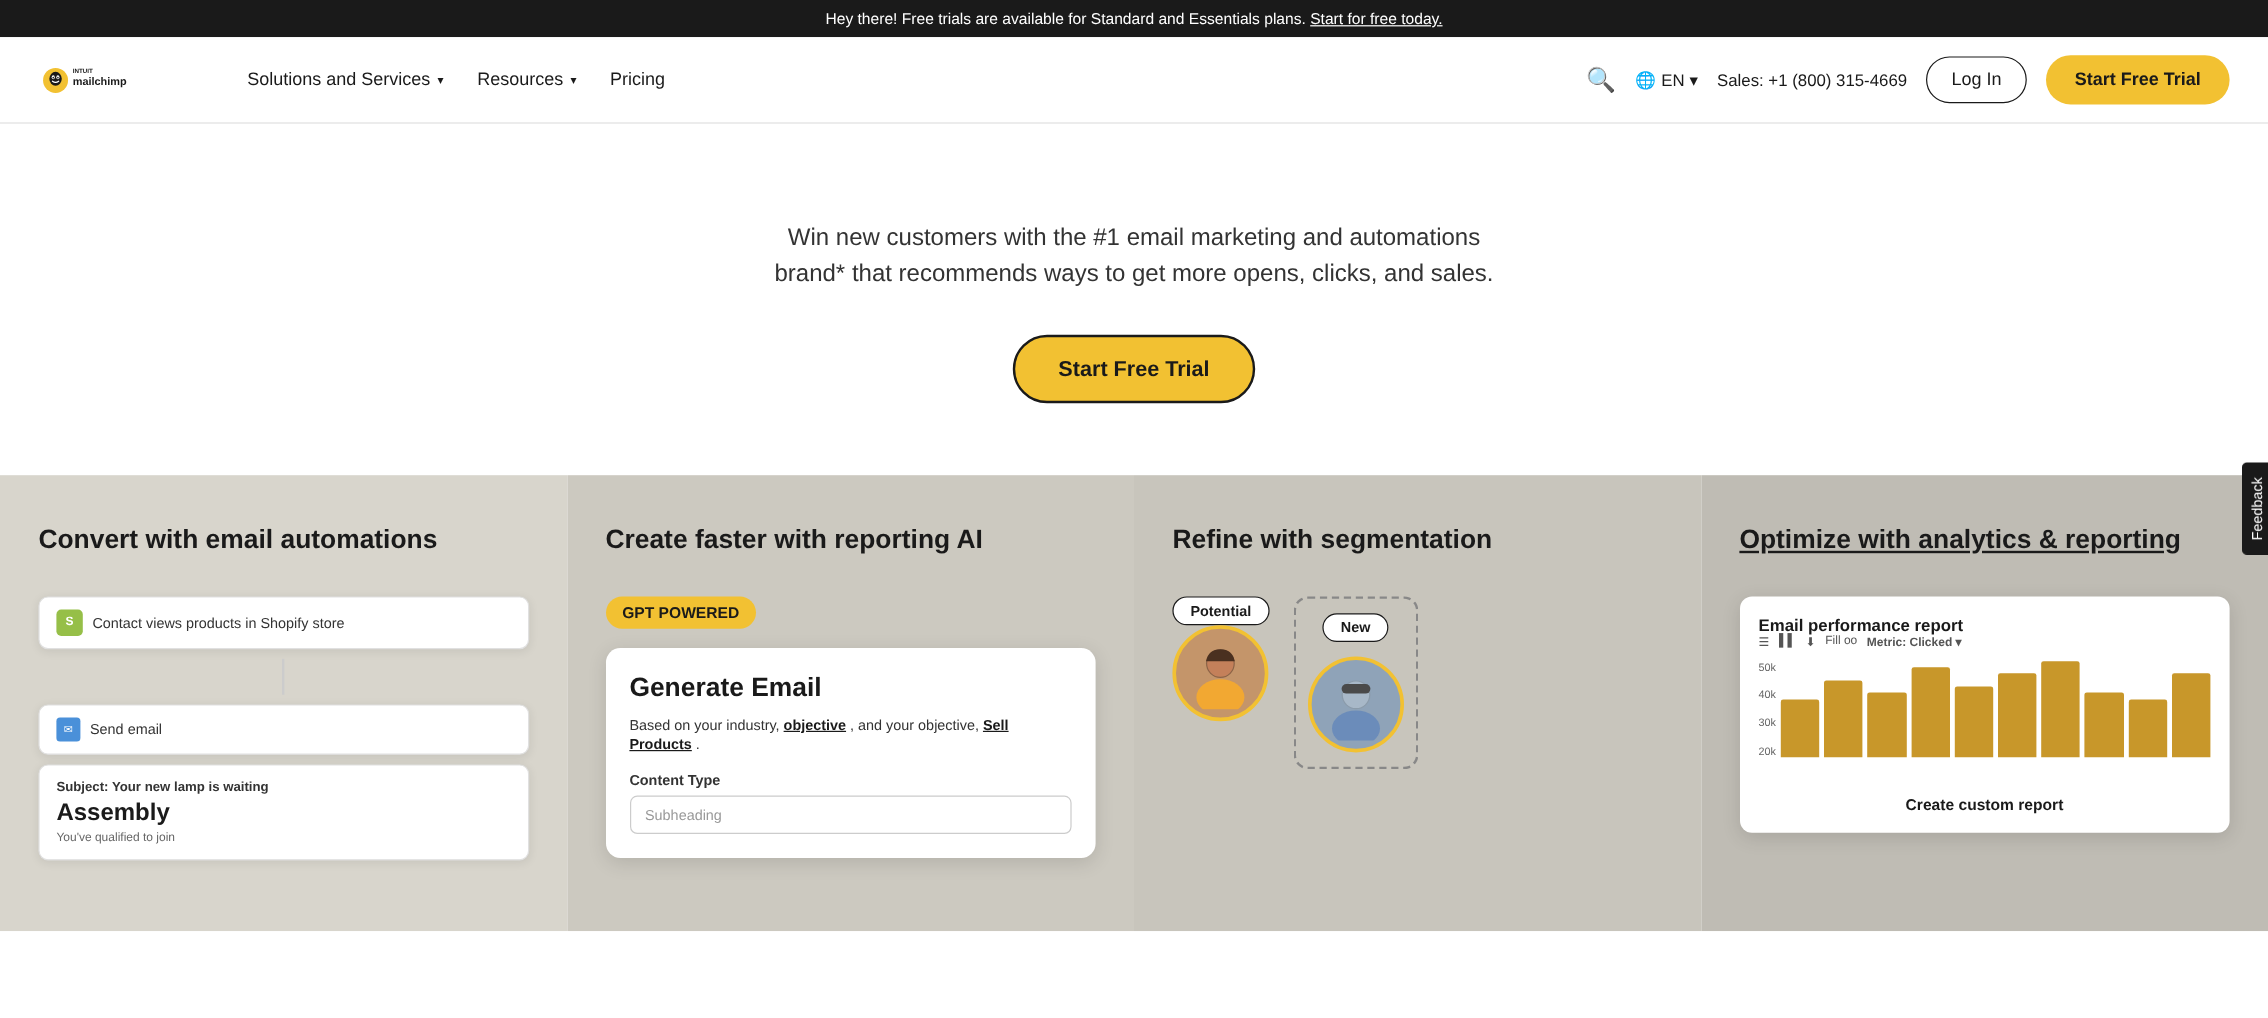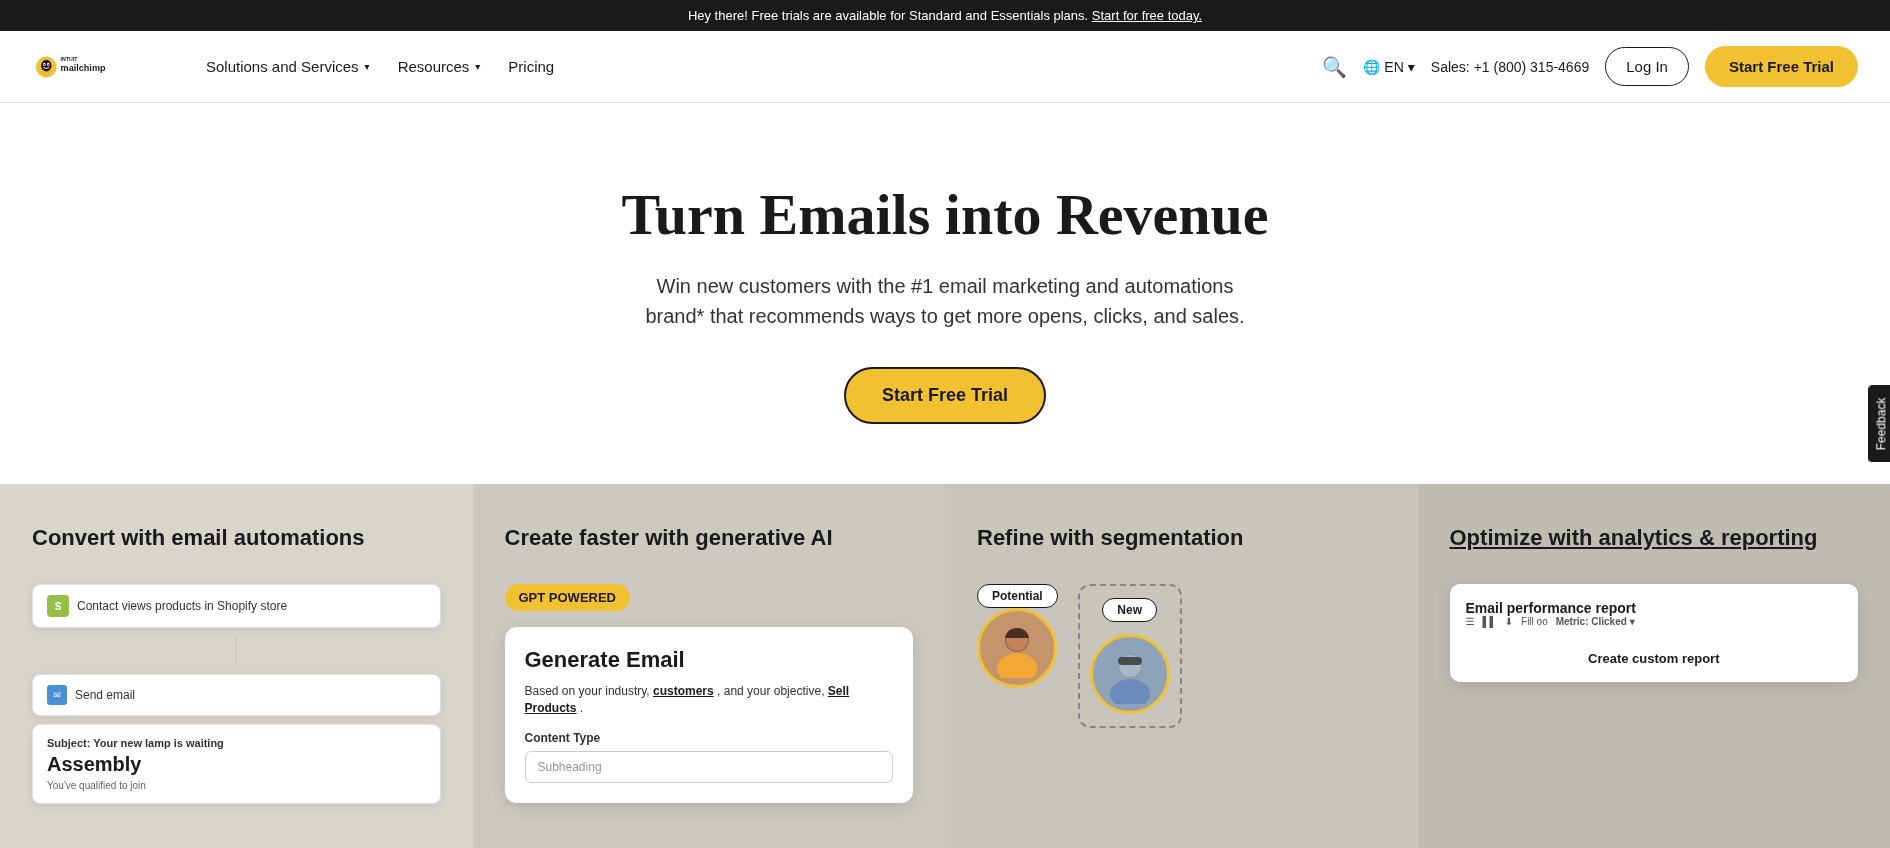--- a/index.html
+++ b/index.html
@@ -384,21 +384,20 @@
       <span>EN</span>
       <span>▾</span>
     </div>
     <div class="nav-phone">Sales: +1 (800) 315-4669</div>
     <button class="nav-login">Log In</button>
     <button class="nav-cta">Start Free Trial</button>
   </div>
 </nav>
 
 <section class="hero">
-  <h1 class="hero-title">Turn Emails into Revenue</h1>
   <p class="hero-subtitle">Win new customers with the #1 email marketing and automations brand* that recommends ways to get more opens, clicks, and sales.</p>
   <button class="hero-btn">Start Free Trial</button>
 </section>
 
 <div class="features">
 
   <div class="feature-card">
     <div class="feature-title">
       <span>Convert with email automations</span>
     </div>
@@ -415,28 +414,28 @@
       <div class="email-card">
         <div class="email-subject">Subject: Your new lamp is waiting</div>
         <div class="email-brand">Assembly</div>
         <div class="email-body">You've qualified to join</div>
       </div>
     </div>
   </div>
 
   <div class="feature-card">
     <div class="feature-title">
-      <span>Create faster with generative AI</span>
+      <span>Create faster with reporting AI</span>
     </div>
     <div class="gpt-badge">GPT POWERED</div>
     <div class="gen-email-card">
       <div class="gen-email-title">Generate Email</div>
       <div class="gen-email-desc">
         <span>Based on your industry, </span>
-        <a href="#">customers</a>
+        <a href="#">objective</a>
         <span>, and your objective, </span>
         <a href="#">Sell Products</a>
         <span>.</span>
       </div>
       <div class="gen-label">Content Type</div>
       <div class="gen-input">
         <span>Subheading</span>
       </div>
     </div>
   </div>
@@ -479,19 +478,41 @@
     </div>
     <div class="analytics-card">
       <div class="analytics-title">Email performance report</div>
       <div class="analytics-toolbar">
         <span style="cursor:pointer;">☰</span>
         <span style="cursor:pointer;">▌▌</span>
         <span style="cursor:pointer;">⬇</span>
         <span>Fill oo</span>
         <span style="cursor:pointer; font-weight:600;">Metric: Clicked ▾</span>
       </div>
+      <div class="chart-row">
+        <div class="y-labels">
+          <span>50k</span>
+          <span>40k</span>
+          <span>30k</span>
+          <span>20k</span>
+        </div>
+        <div style="flex:1;">
+          <div class="chart-area" id="bar-chart">
+          <div class="bar" style="height: 60%; min-width: 18px;"></div>
+              <div class="bar" style="height: 80%; min-width: 18px;"></div>
+              <div class="bar" style="height: 66.6667%; min-width: 18px;"></div>
+              <div class="bar" style="height: 93.3333%; min-width: 18px;"></div>
+              <div class="bar" style="height: 73.3333%; min-width: 18px;"></div>
+              <div class="bar" style="height: 86.6667%; min-width: 18px;"></div>
+              <div class="bar" style="height: 100%; min-width: 18px;"></div>
+              <div class="bar" style="height: 66.6667%; min-width: 18px;"></div>
+              <div class="bar" style="height: 60%; min-width: 18px;"></div>
+              <div class="bar" style="height: 86.6667%; min-width: 18px;"></div>
+            </div>
+        </div>
+      </div>
       <div class="create-report-text">Create custom report</div>
     </div>
   </div>
 
 </div>
 
 <div class="feedback-tab">Feedback</div>
 
 </body></html>

